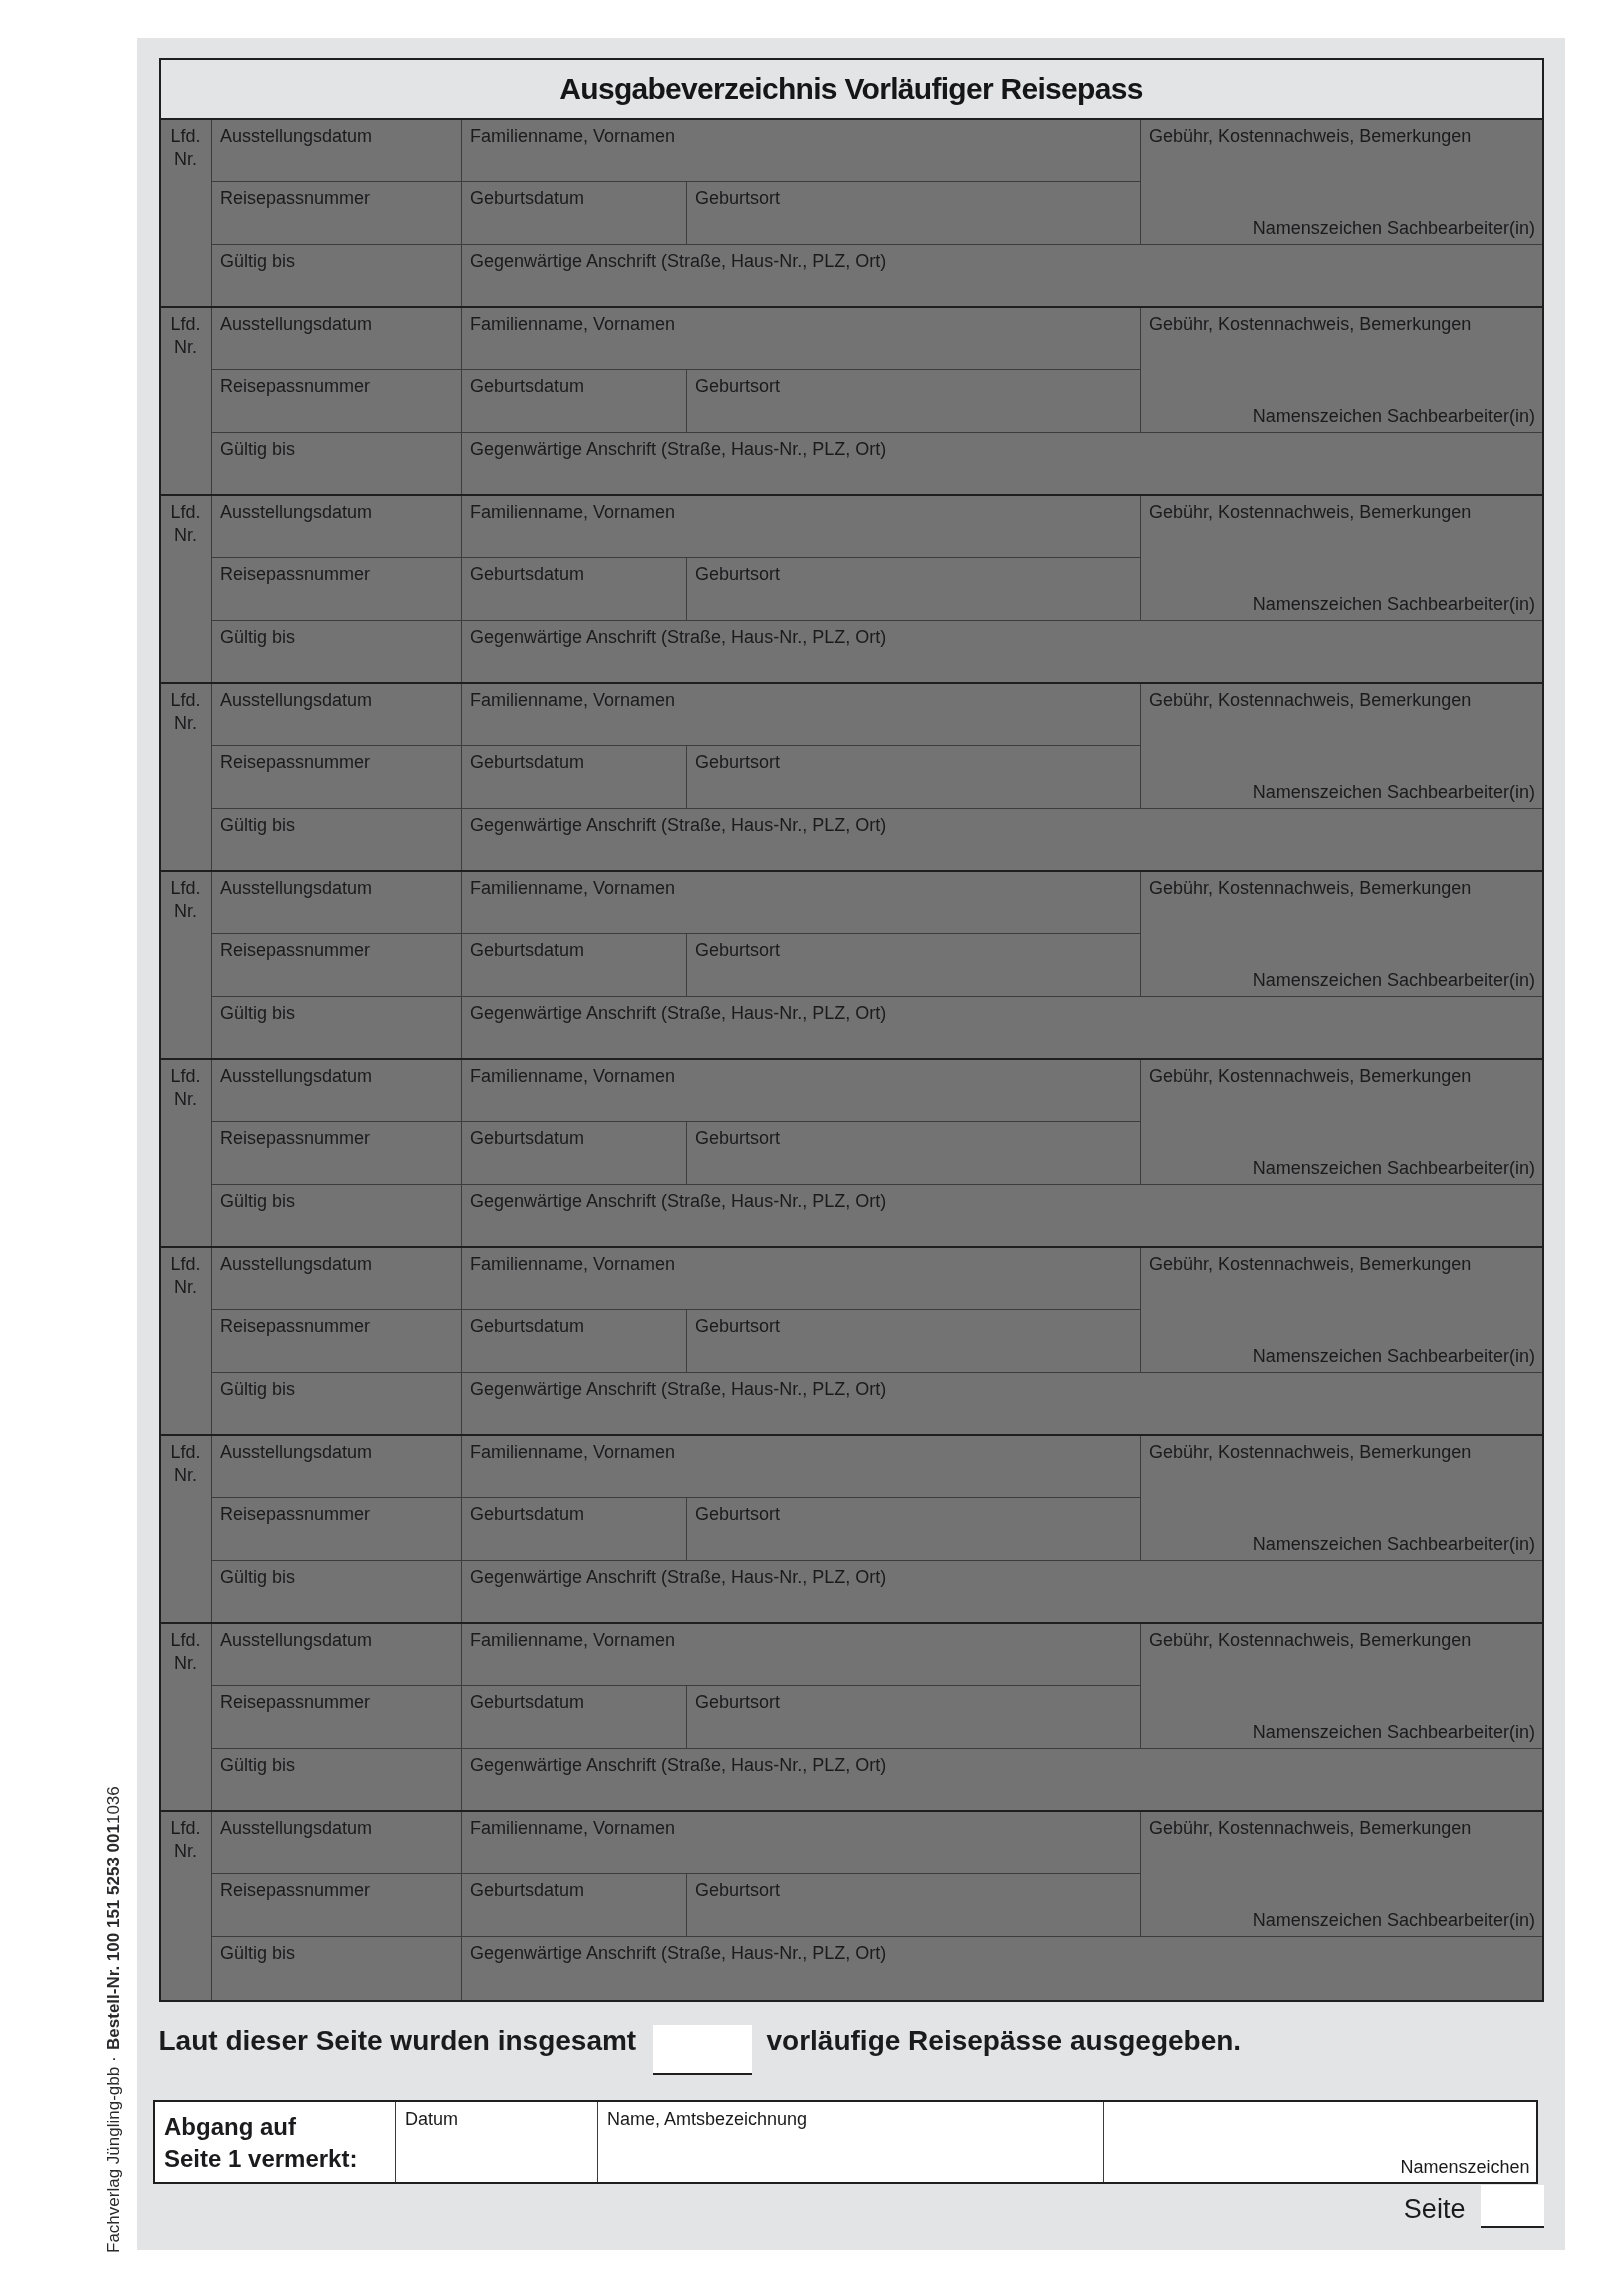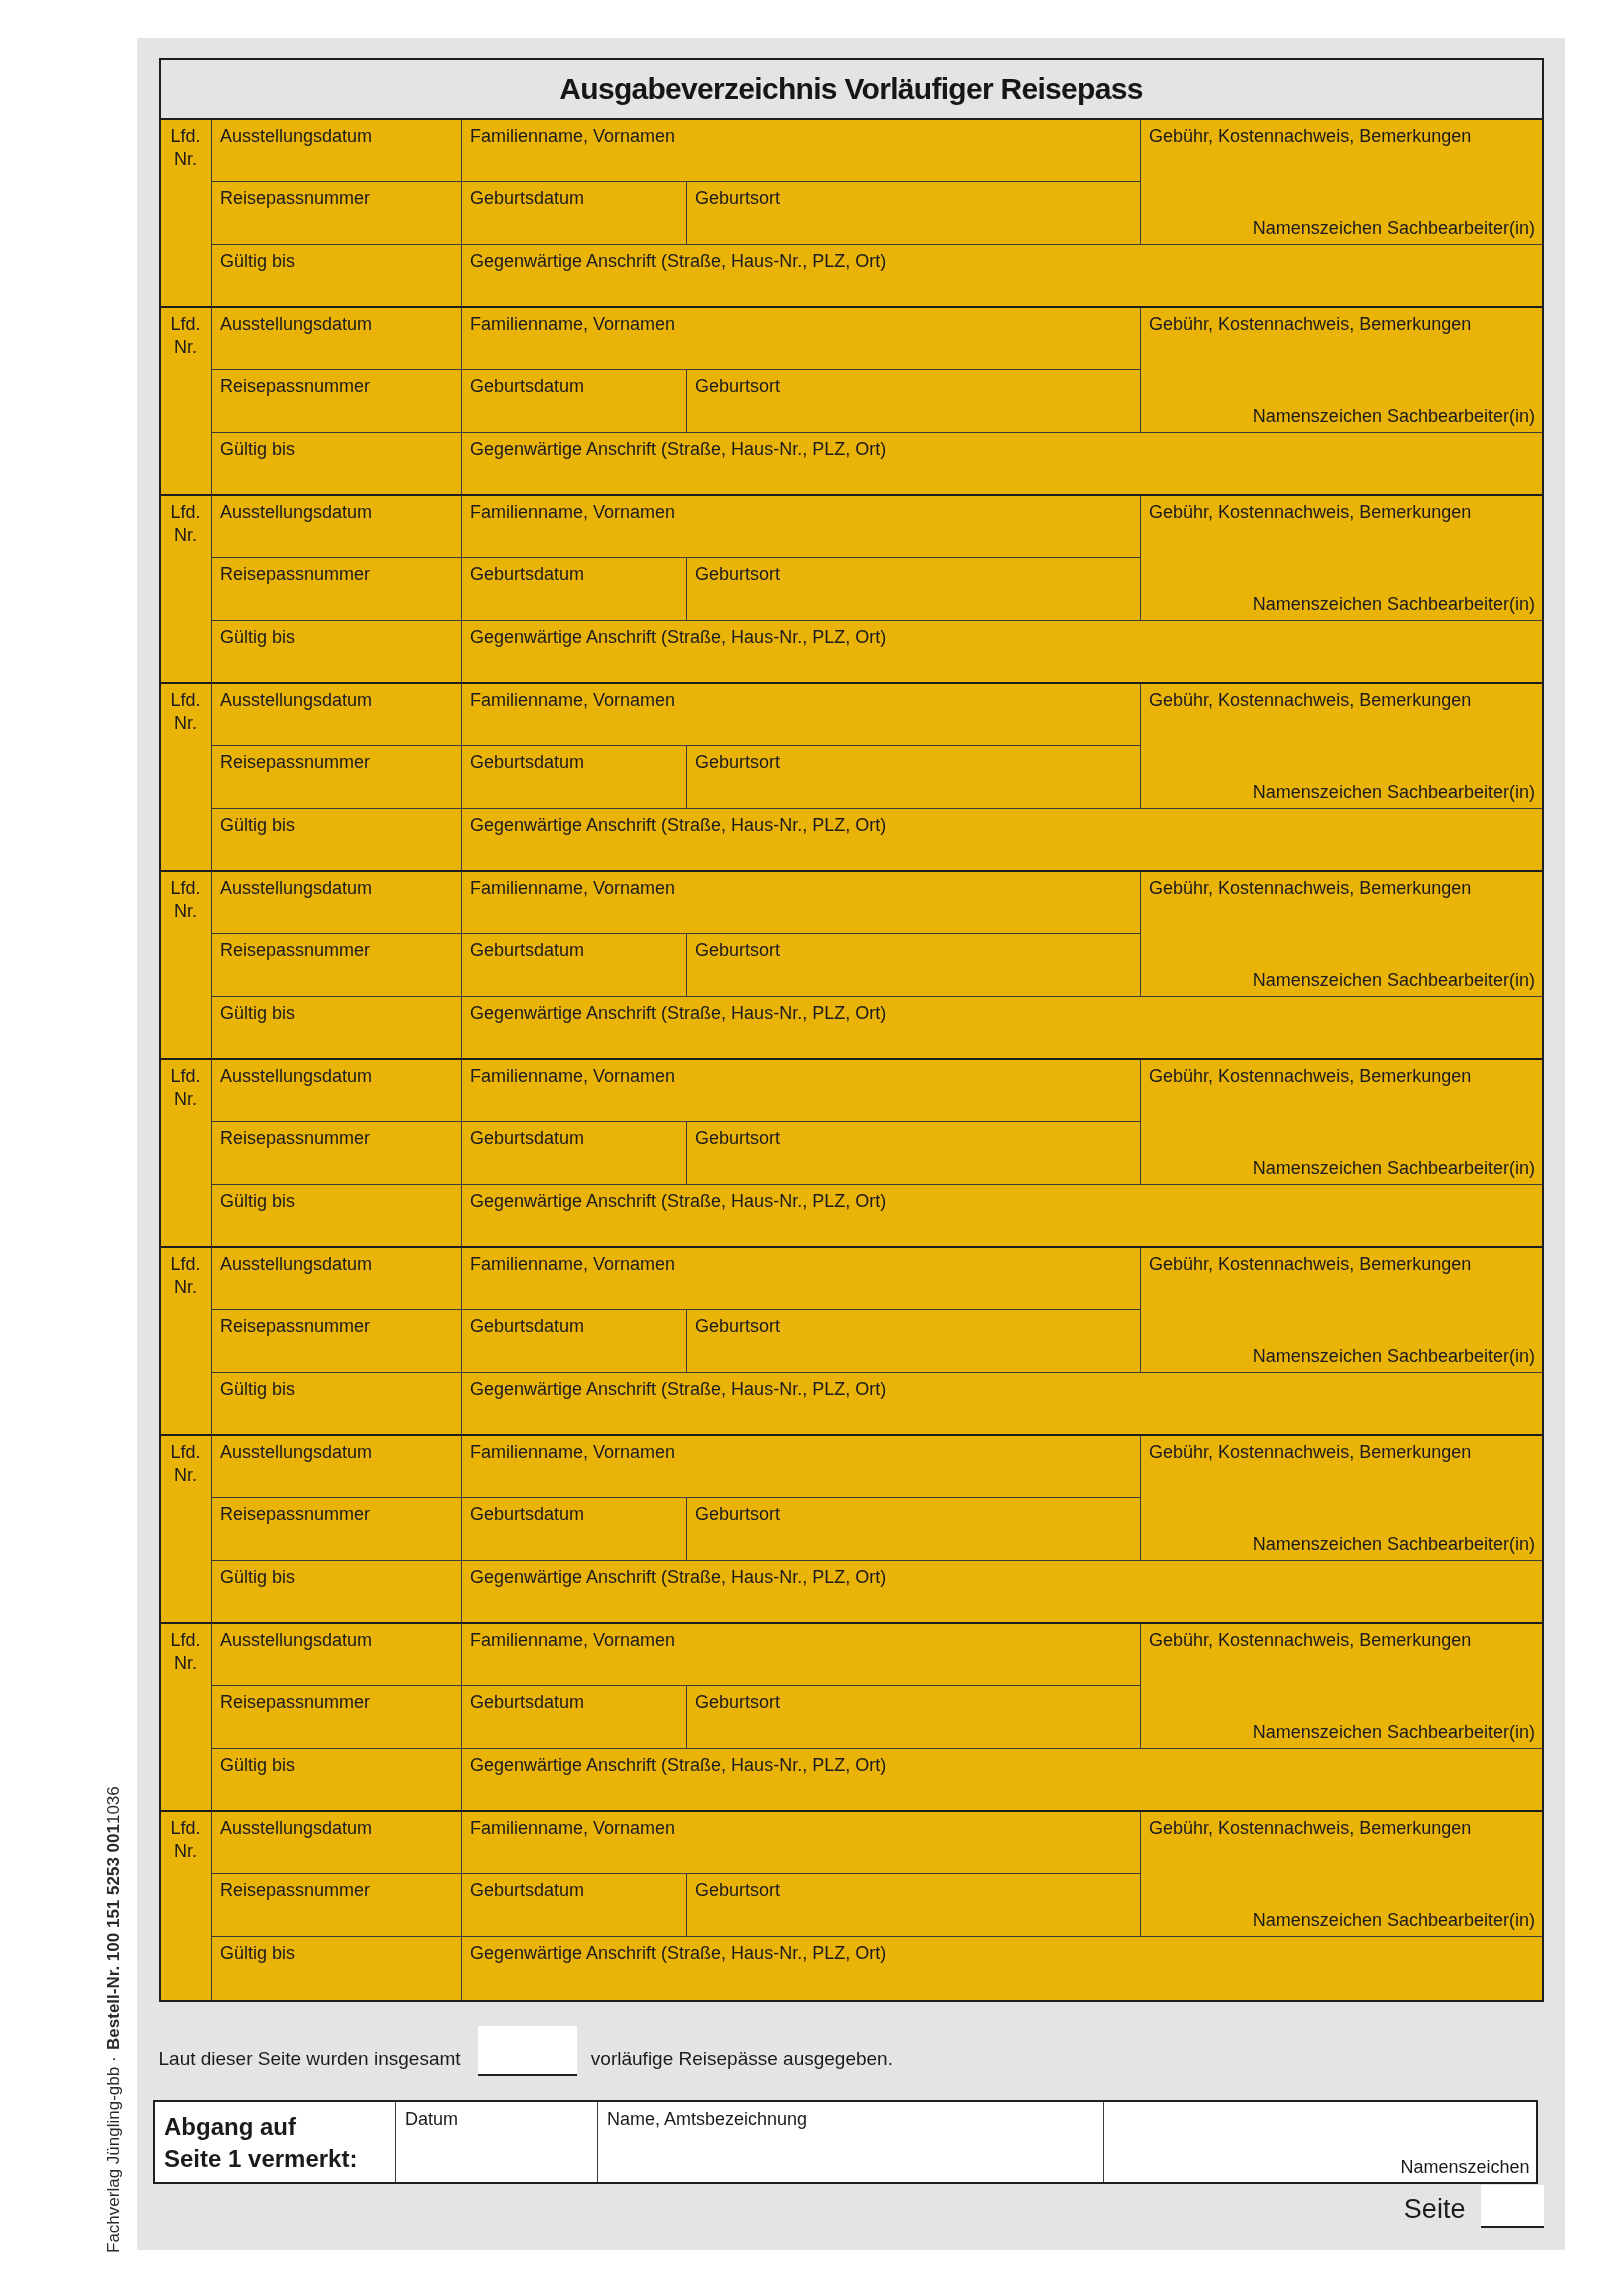--- a/index.html
+++ b/index.html
@@ -29,21 +29,21 @@
     height:60px;border-bottom:2.6px solid var(--line);
     display:flex;align-items:center;justify-content:center;
     background:var(--page-bg);
   }
   .title-band h1{
     margin:0;font-size:30px;font-weight:bold;letter-spacing:-0.7px;color:#161618;
     white-space:nowrap;
   }
   
   .block{
-    height:188px;background:#eab308;
+    height:188px;background:#737373;
     display:grid;
     grid-template-columns:51px 250px 225px 453px auto;
     grid-template-rows:62px 63px auto;
   }
   .block:not(:last-child){border-bottom:2.6px solid var(--line);}
   .cell{position:relative;padding:5.9px 8.5px;font-size:18px;line-height:1.25;}
   .c-lfd{grid-row:1/4;grid-column:1;border-right:1.3px solid var(--thin);padding:5.9px 5.2px;text-align:center;}
   .c-ausst{grid-row:1;grid-column:2;border-right:1.3px solid var(--thin);border-bottom:1.3px solid var(--thin);}
   .c-fam{grid-row:1;grid-column:3/5;border-bottom:1.3px solid var(--thin);}
   .c-gebuehr{grid-row:1/3;grid-column:5;border-left:1.3px solid var(--thin);border-bottom:1.3px solid var(--thin);}
@@ -51,21 +51,21 @@
   .c-gdat{grid-row:2;grid-column:3;border-right:1.3px solid var(--thin);border-bottom:1.3px solid var(--thin);}
   .c-gort{grid-row:2;grid-column:4;border-bottom:1.3px solid var(--thin);}
   .c-gueltig{grid-row:3;grid-column:2;border-right:1.3px solid var(--thin);}
   .c-anschrift{grid-row:3;grid-column:3/6;}
   .namensz{
     position:absolute;right:6.5px;bottom:4.6px;font-size:18px;white-space:nowrap;
   }
   
   .summary{
     position:absolute;left:21.5px;top:1987px;height:51px;
-    display:flex;align-items:flex-end;font-size:19px;
+    display:flex;align-items:flex-start;font-size:28px;font-weight:bold;
   }
   .summary .txt{padding-bottom:6.5px;white-space:nowrap;}
   .count-box{
     width:99px;height:50px;margin:0 14.3px 0 17px;background:#ffffff;
     border-bottom:2px solid var(--line);
     font-size:21px;text-align:center;line-height:48px;
   }
   
   .sign-table{
     position:absolute;left:16px;top:2062px;width:1385px;height:84px;

